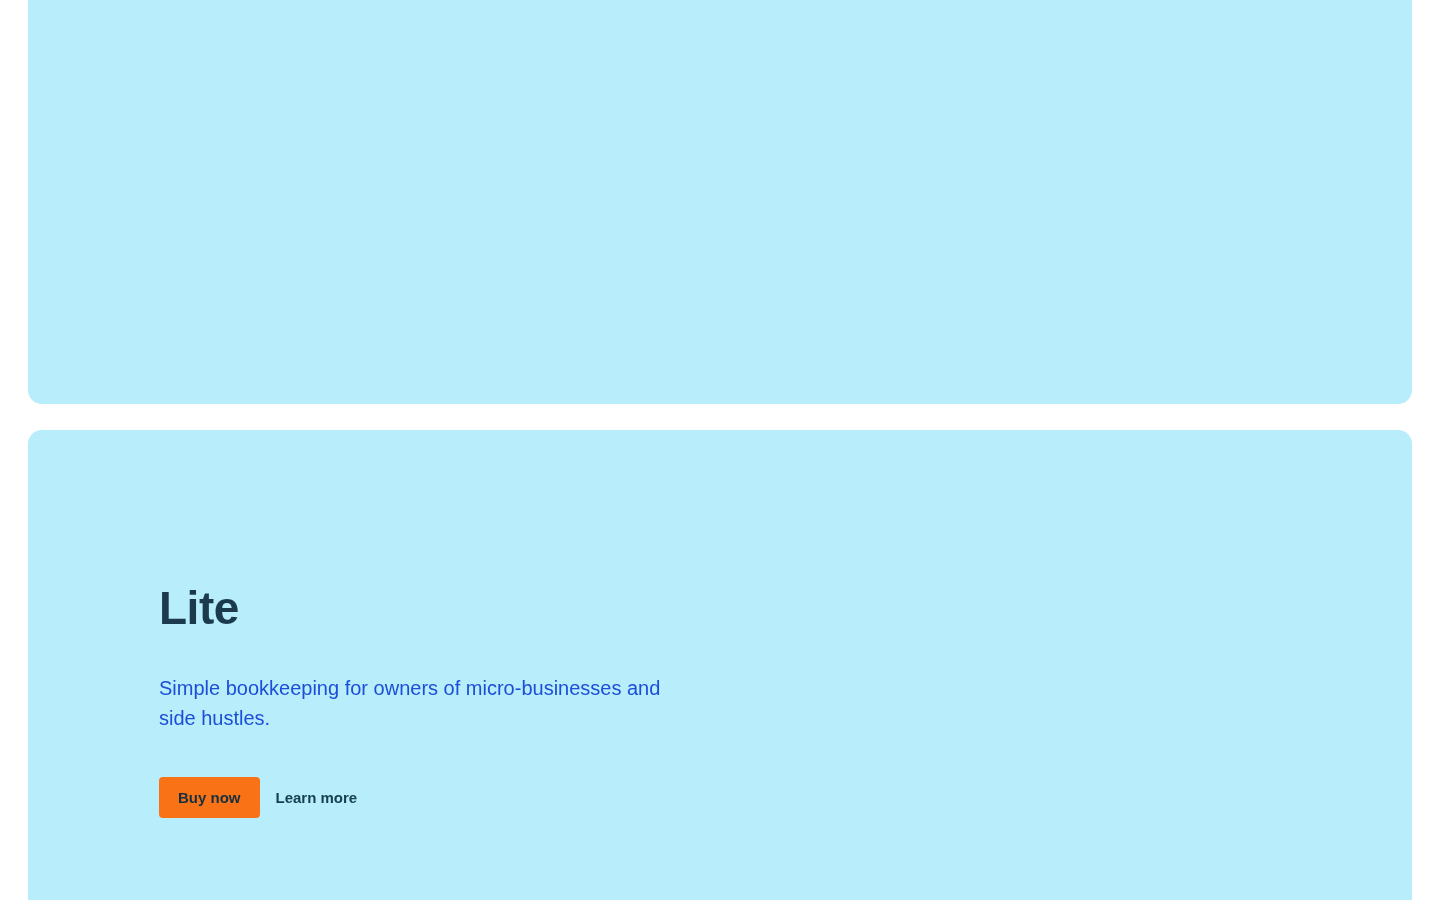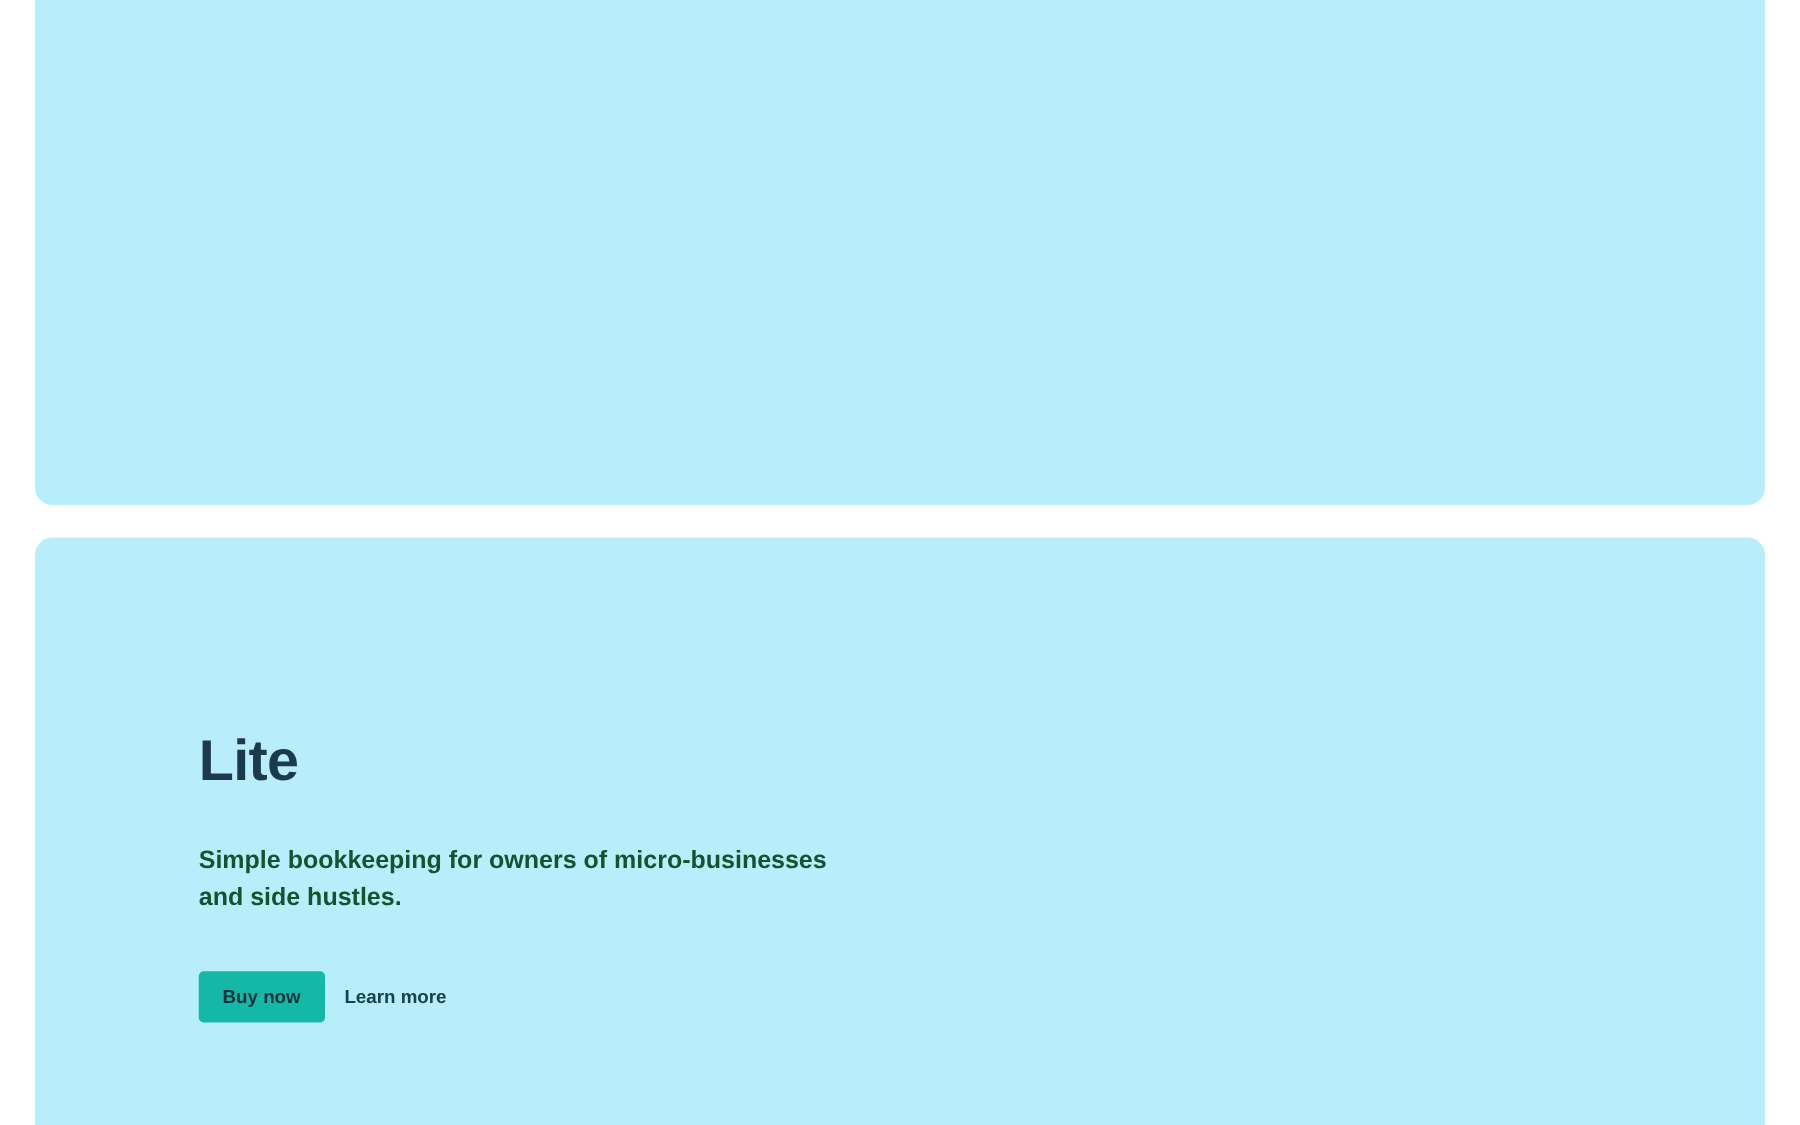--- a/index.html
+++ b/index.html
@@ -38,27 +38,26 @@
     font-size: 46px;
     font-weight: bold;
     color: #1b3a4b;
     letter-spacing: -.5px;
     line-height: 1;
   }
   .promo-desc {
     margin-top: 42px;
     font-size: 20px;
     line-height: 1.5;
-    color: #14532d;
+    color: #1d4ed8;
     max-width: 520px;
-    font-weight: bold;
   }
   .promo-actions { margin-top: 44px; display: flex; align-items: center; gap: 16px; }
   .btn-buy {
-    background: #14b8a6;
+    background: #f97316;
     color: #14303f;
     font-size: 15px;
     font-weight: bold;
     border: none;
     border-radius: 4px;
     padding: 12px 19px;
     cursor: pointer;
     font-family: "Liberation Sans", sans-serif;
   }
   .link-learn {

